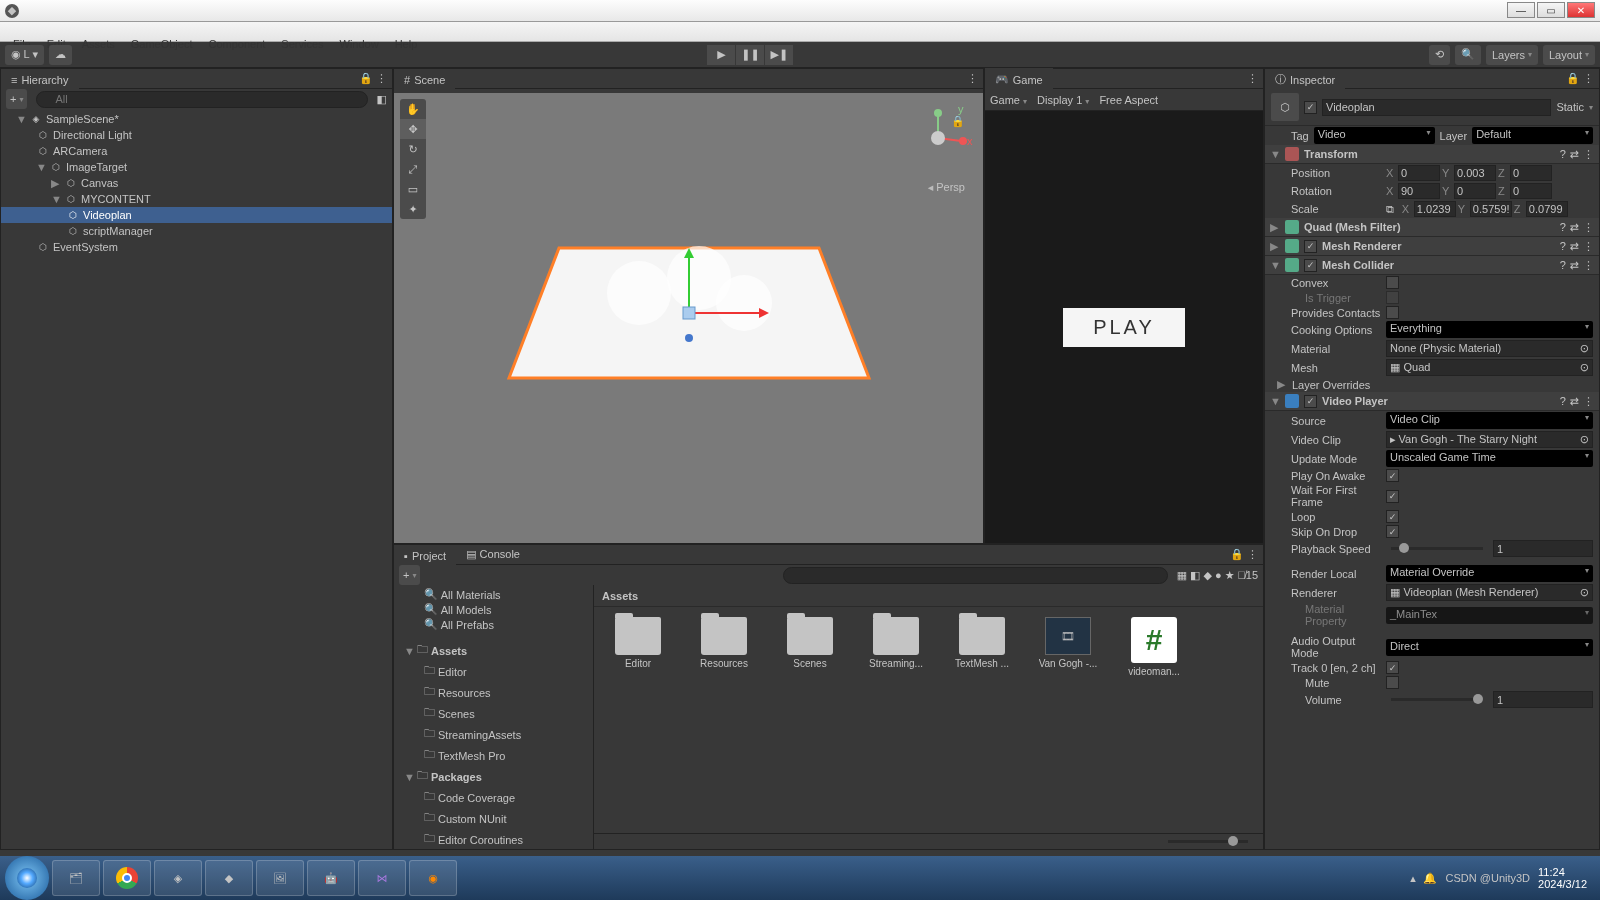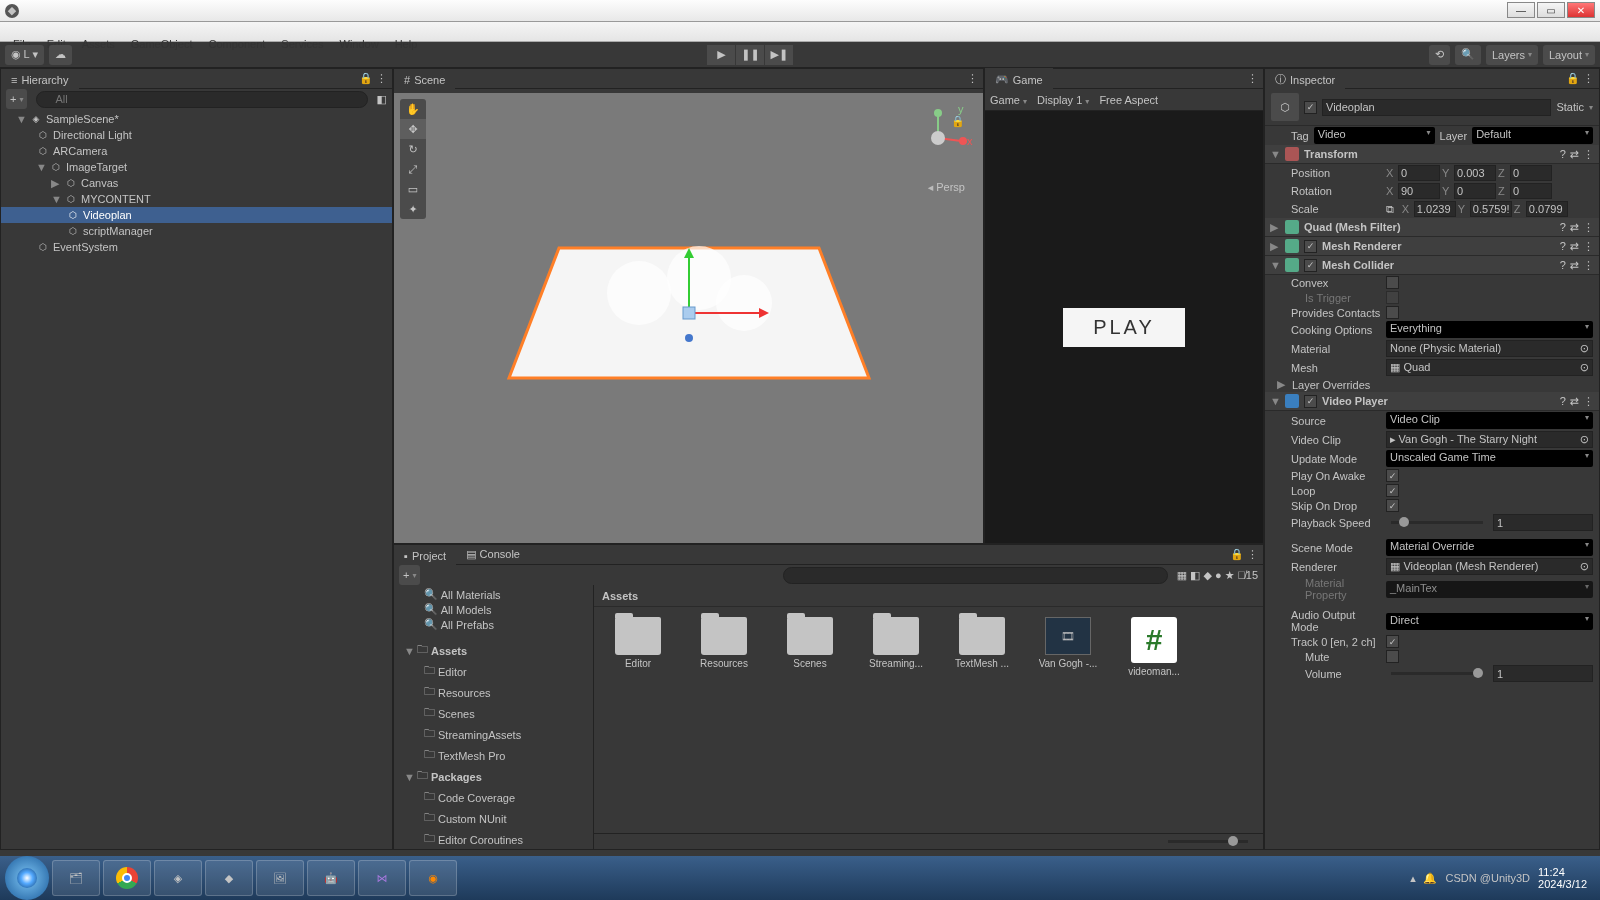--- a/index.html
+++ b/index.html
@@ -580,37 +580,41 @@
         <div class="dropdown" style="flex:1;">
           <span>Unscaled Game Time</span>
           <span class="smalldot">▾</span>
         </div>
       </div>
     <div class="insp-field-row">
         <span class="insp-label">Play On Awake</span>
         <div class="check on"></div>
       </div>
     <div class="insp-field-row">
+        <span class="insp-label">Wait For First Frame</span>
+        <div class="check on"></div>
+      </div>
+    <div class="insp-field-row">
         <span class="insp-label">Loop</span>
         <div class="check on"></div>
       </div>
     <div class="insp-field-row">
         <span class="insp-label">Skip On Drop</span>
         <div class="check on"></div>
       </div>
     <div class="insp-field-row">
         <span class="insp-label">Playback Speed</span>
         <div class="slider-track">
           <div class="slider-thumb" style="left:8px;"></div>
         </div>
         <input style="width: 32px;" class="insp-input" value="1">
       </div>
     <div style="height:6px;"></div>
     <div class="insp-field-row">
-        <span class="insp-label">Scene Mode</span>
+        <span class="insp-label">Render Local</span>
         <div class="dropdown" style="flex:1;">
           <span>Material Override</span>
           <span class="smalldot">▾</span>
         </div>
       </div>
     <div class="insp-field-row">
         <span class="insp-label">Renderer</span>
         <div class="insp-input" style="flex:1;display:flex;justify-content:space-between;">
           <span>▦ <span>Videoplan (Mesh Renderer)</span></span>
           <span>⊙</span>

